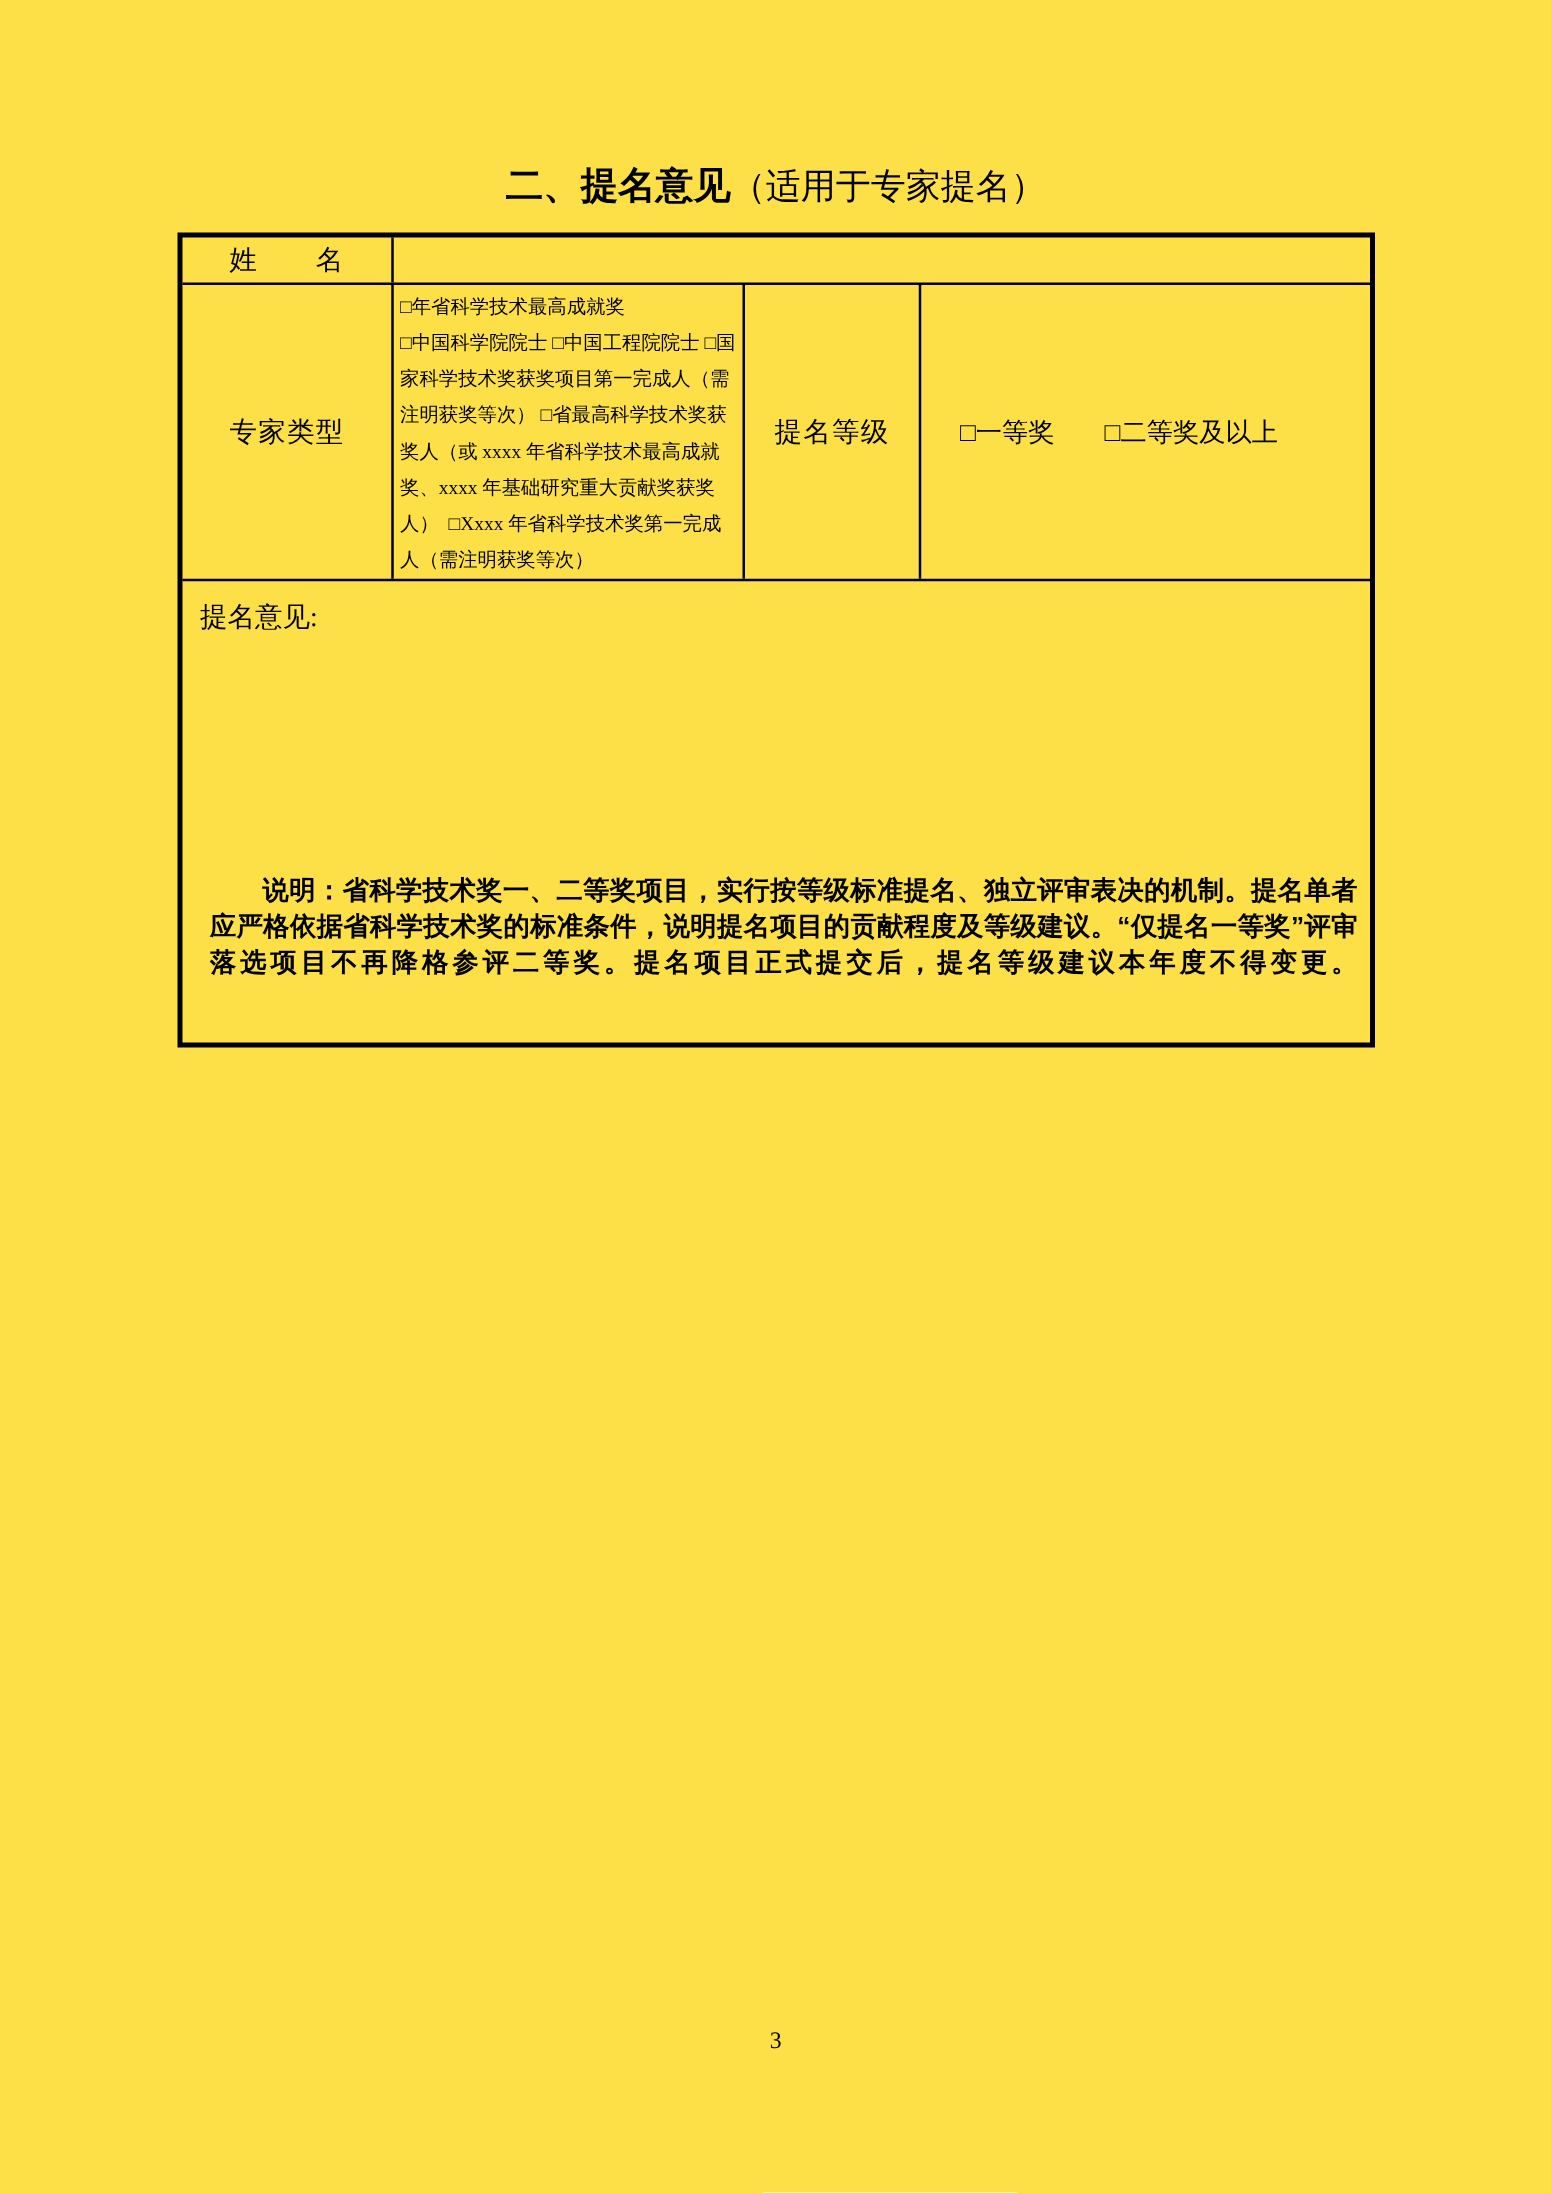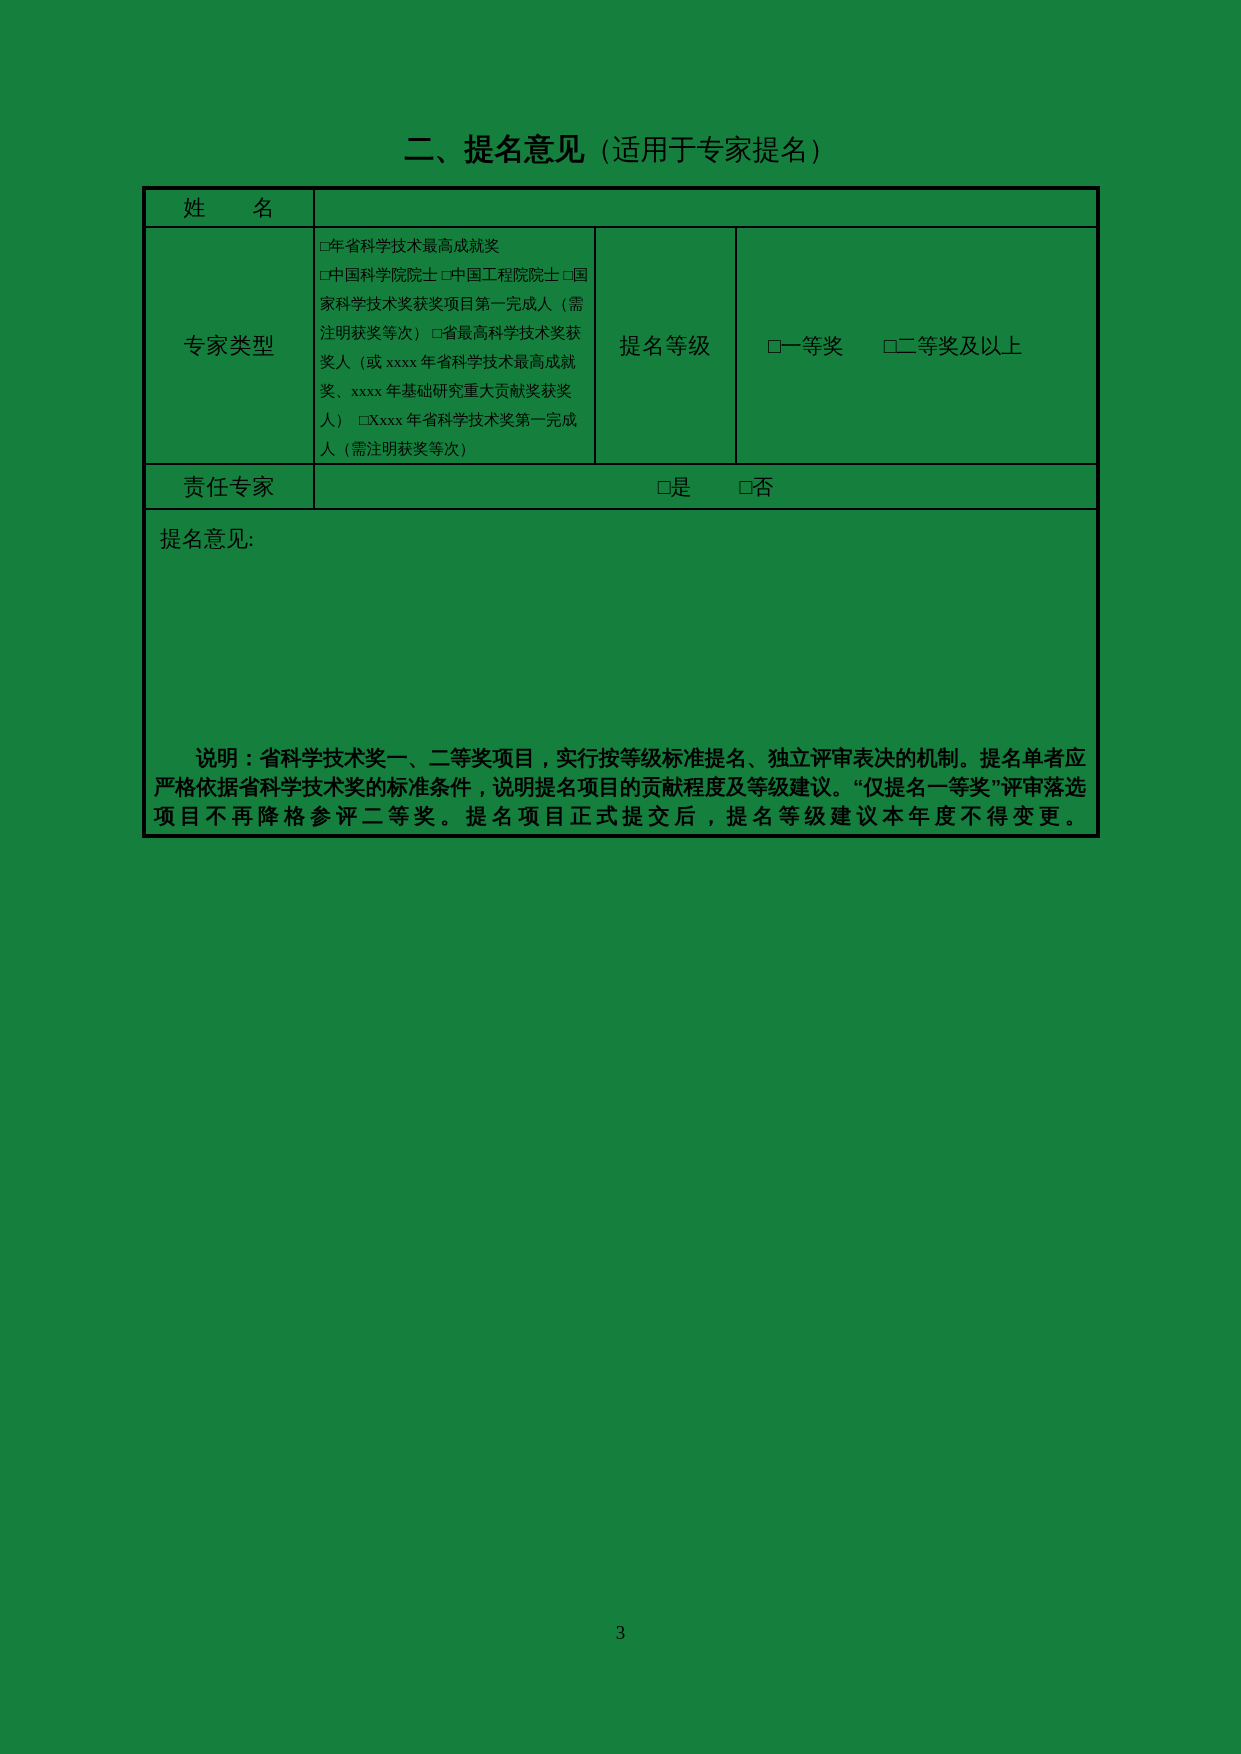--- a/index.html
+++ b/index.html
@@ -1,20 +1,20 @@
 <!DOCTYPE html>
 <html><head>
 <meta charset="utf-8">
 <style>
   html, body { margin: 0; padding: 0; background: #ffffff; }
   .page {
     position: relative;
     width: 1241px;
     height: 1754px;
-    background: #15803d;
+    background: #fde047;
     color: #000000;
     font-family: "Liberation Serif", serif;
     overflow: hidden;
   }
   .title {
     position: absolute;
     top: 131px;
     left: 0;
     width: 100%;
     text-align: center;
@@ -83,21 +83,21 @@
   .yn-group { display: flex; gap: 48px; position: relative; left: 10px; }
 
   .opinion-label {
     position: absolute;
     top: 14px;
     left: 14px;
     font-size: 22px;
   }
   .note {
     position: absolute;
-    left: 8px;
+    left: 22px;
     right: 10px;
     bottom: 4px;
     margin: 0;
     font-family: "Liberation Sans", sans-serif;
     font-weight: bold;
     font-size: 21px;
     line-height: 29px;
     text-align: justify;
     text-align-last: justify;
     text-indent: 2em;
@@ -138,29 +138,20 @@
         <span class="opt">□省最高科学技术奖获奖人（或 xxxx 年省科学技术最高成就奖、xxxx 年基础研究重大贡献奖获奖人）</span>
         <span class="opt gap-before">□Xxxx 年省科学技术奖第一完成人（需注明获奖等次）</span>
       </div>
       <div class="cell c3 label-cell">提名等级</div>
       <div class="cell c4 level-cell">
         <span>□一等奖</span>
         <span>□二等奖及以上</span>
       </div>
     </div>
 
-    <div class="row r3">
-      <div class="cell c1 label-cell">责任专家</div>
-      <div class="cell fill yn-cell">
-        <span class="yn-group">
-          <span>□是</span>
-          <span>□否</span>
-        </span>
-      </div>
-    </div>
 
     <div class="row r4">
       <div class="opinion-label">提名意见:</div>
       <p class="note">说明：省科学技术奖一、二等奖项目，实行按等级标准提名、独立评审表决的机制。提名单者应严格依据省科学技术奖的标准条件，说明提名项目的贡献程度及等级建议。“仅提名一等奖”评审落选项目不再降格参评二等奖。提名项目正式提交后，提名等级建议本年度不得变更。</p>
     </div>
 
   </div>
 
   <div class="page-number">3</div>
 

